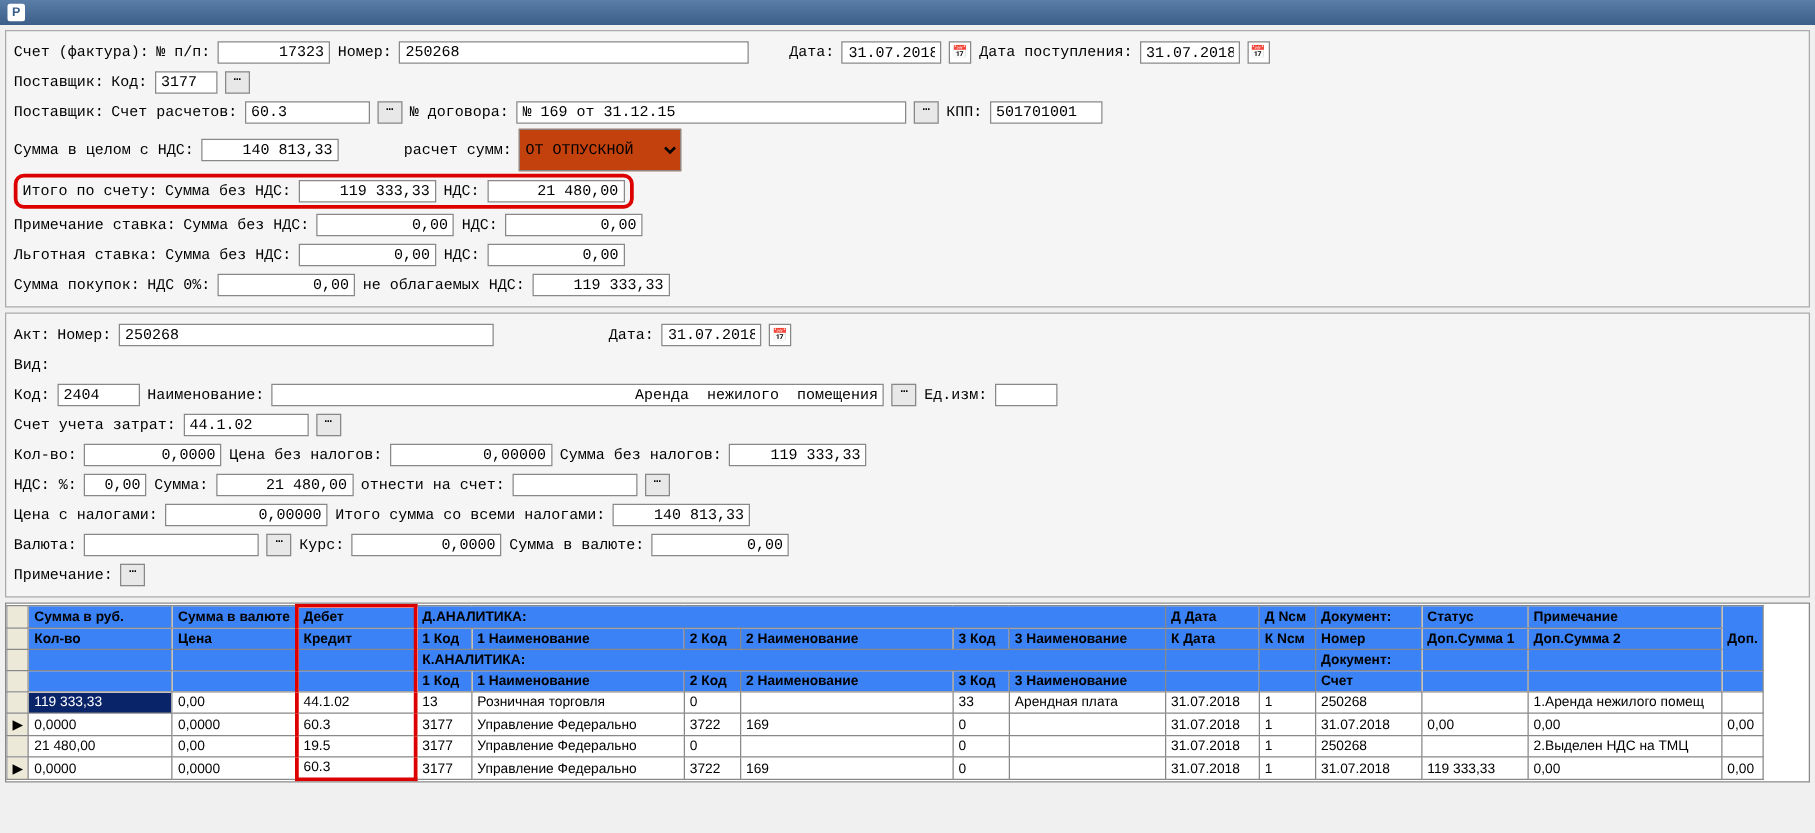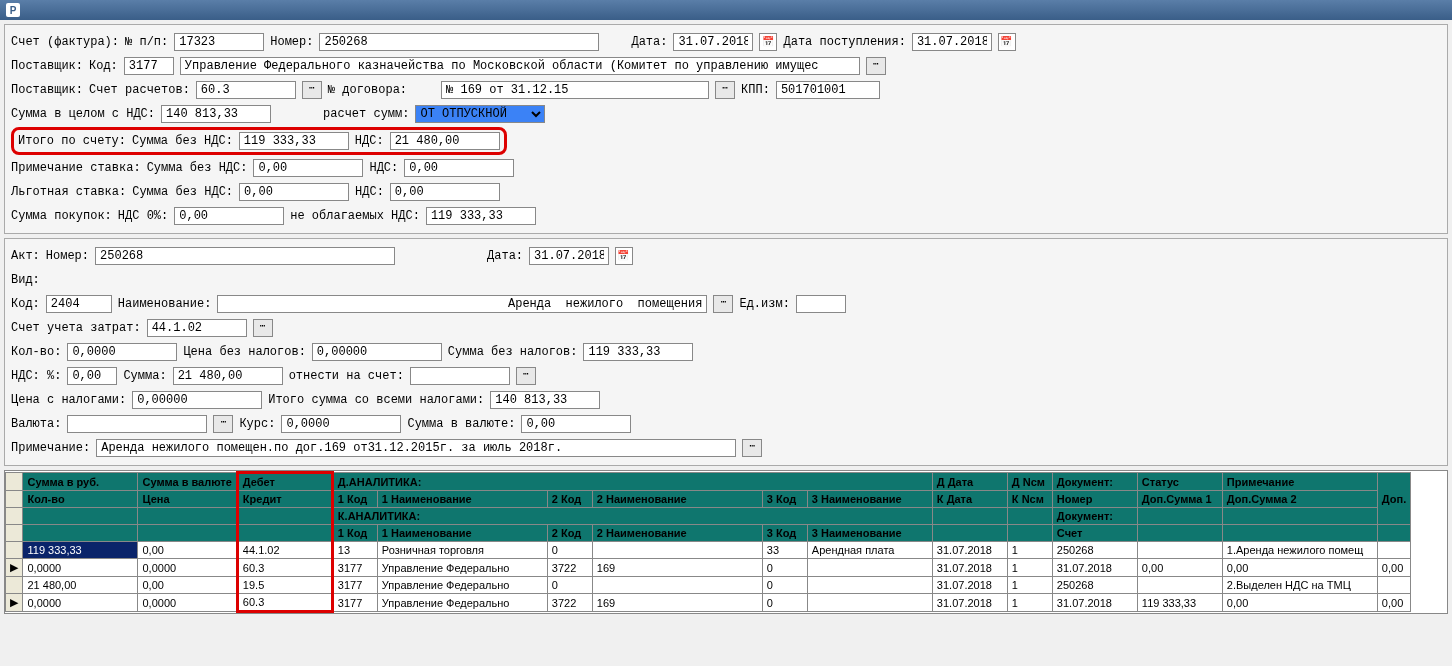--- a/index.html
+++ b/index.html
@@ -3,29 +3,29 @@
 <meta charset="utf-8">
 <style>
 * { box-sizing: border-box; margin: 0; padding: 0; }
 body { font-family: "Courier New", monospace; font-size: 12px; background: #f0f0f0; width: 1452px; height: 666px; overflow: hidden; }
 .titlebar { background: linear-gradient(#5a7ea8, #3a5e88); color: #fff; padding: 3px 6px; font-family: Arial, sans-serif; font-size: 11px; display: flex; align-items: center; gap: 4px; }
 .titlebar .icon { width: 14px; height: 14px; background: #fff; color: #3a5e88; display: inline-flex; align-items: center; justify-content: center; font-weight: bold; font-size: 10px; border-radius: 2px; }
 .panel { background: #f5f5f5; border: 1px solid #aaa; margin: 4px; padding: 4px 6px; }
 .row { display: flex; align-items: center; gap: 6px; margin: 2px 0; min-height: 22px; flex-wrap: nowrap; }
 .lbl { white-space: nowrap; }
 .inp { border: 1px solid #888; background: #fff; padding: 1px 4px; height: 18px; font-family: inherit; font-size: 12px; }
-.inp.right { text-align: left; }
+.inp.right { text-align: right; }
 .btn-dots { border: 1px solid #888; background: #e8e8e8; width: 20px; height: 18px; font-size: 10px; text-align: center; cursor: pointer; line-height: 14px; }
 .cal-icon { width: 18px; height: 18px; border: 1px solid #888; background: #fff; display: inline-flex; align-items: center; justify-content: center; cursor: pointer; font-size: 10px; }
-.sel { border: 1px solid #888; background: #3b82f6; height: 18px; font-family: inherit; font-size: 12px; }
+.sel { border: 1px solid #888; background: #c2410c; height: 34px; font-family: inherit; font-size: 12px; }
 .highlight-red { border: 3px solid #d00; border-radius: 8px; padding: 2px 4px; display: inline-flex; align-items: center; gap: 6px; }
 .grid-wrap { margin: 4px; background: #fff; border: 1px solid #888; overflow-x: auto; }
 .grid { border-collapse: collapse; font-family: Arial, sans-serif; font-size: 11px; }
 .grid th, .grid td { border: 1px solid #888; padding: 2px 4px; text-align: left; background: #fff; white-space: nowrap; overflow: hidden; text-overflow: ellipsis; }
-.grid th { background: #0f766e; font-weight: bold; }
+.grid th { background: #3b82f6; font-weight: bold; }
 .grid .sel-cell { background: #0a246a; color: #fff; }
 .rowmark { width: 16px; text-align: center; background: #ece9d8 !important; }
 .red-col { border-left: 3px solid #d00 !important; border-right: 3px solid #d00 !important; }
 .red-col-hdr-top { border-top: 3px solid #d00 !important; border-left: 3px solid #d00 !important; border-right: 3px solid #d00 !important; }
 .red-col-last { border-bottom: 3px solid #d00 !important; border-left: 3px solid #d00 !important; border-right: 3px solid #d00 !important; }
 </style>
 </head>
 <body>
 
 <div class="titlebar">
@@ -44,33 +44,32 @@
     <input class="inp" style="width: 80px;" value="31.07.2018">
     <span class="cal-icon">📅</span>
     <span class="lbl">Дата поступления:</span>
     <input class="inp" style="width: 80px;" value="31.07.2018">
     <span class="cal-icon">📅</span>
   </div>
   <div class="row">
     <span class="lbl">Поставщик:</span>
     <span class="lbl">Код:</span>
     <input class="inp" style="width: 50px;" value="3177">
-    <input class="inp" style="width: 680px;" value="Управление Федерального казначейства по Московской области (Комитет по управлению имущес">
     <span class="btn-dots">⋯</span>
   </div>
   <div class="row">
     <span class="lbl">Поставщик:</span>
     <span class="lbl">Счет расчетов:</span>
     <input class="inp" style="width: 100px;" value="60.3">
     <span class="btn-dots">⋯</span>
     <span class="lbl">№ договора:</span>
-    <input class="inp" style="width: 268px; margin-left: 28px;" value="№ 169 от 31.12.15">
+    <input class="inp" style="width: 312px;" value="№ 169 от 31.12.15">
     <span class="btn-dots">⋯</span>
     <span class="lbl">КПП:</span>
-    <input class="inp" style="width: 104px;" value="501701001">
+    <input class="inp" style="width: 90px;" value="501701001">
   </div>
   <div class="row">
     <span class="lbl">Сумма в целом с НДС:</span>
     <input class="inp right" style="width: 110px;" value="140 813,33">
     <span style="width:40px"></span>
     <span class="lbl">расчет сумм:</span>
     <select class="sel" style="width:130px"><option>ОТ ОТПУСКНОЙ</option></select>
   </div>
   <div class="row">
     <span class="highlight-red">
@@ -158,21 +157,20 @@
     <span class="lbl">Валюта:</span>
     <input class="inp" style="width: 140px;" value="">
     <span class="btn-dots">⋯</span>
     <span class="lbl">Курс:</span>
     <input class="inp right" style="width: 120px;" value="0,0000">
     <span class="lbl">Сумма в валюте:</span>
     <input class="inp right" style="width: 110px;" value="0,00">
   </div>
   <div class="row">
     <span class="lbl">Примечание:</span>
-    <input class="inp" style="width: 640px;" value="Аренда нежилого помещен.по дог.169 от31.12.2015г. за июль 2018г.">
     <span class="btn-dots">⋯</span>
   </div>
 </div>
 
 <div class="grid-wrap">
 <table class="grid" id="postings-table">
   <colgroup>
     <col style="width:16px">
         <col style="width:115px">
         <col style="width:95px">

